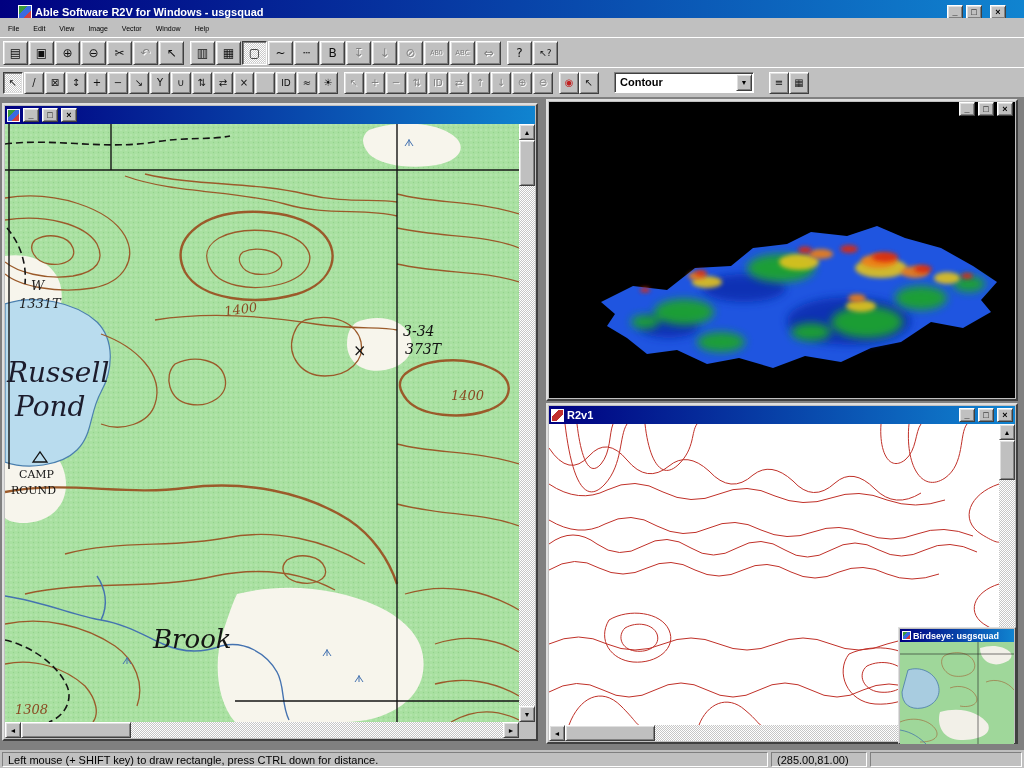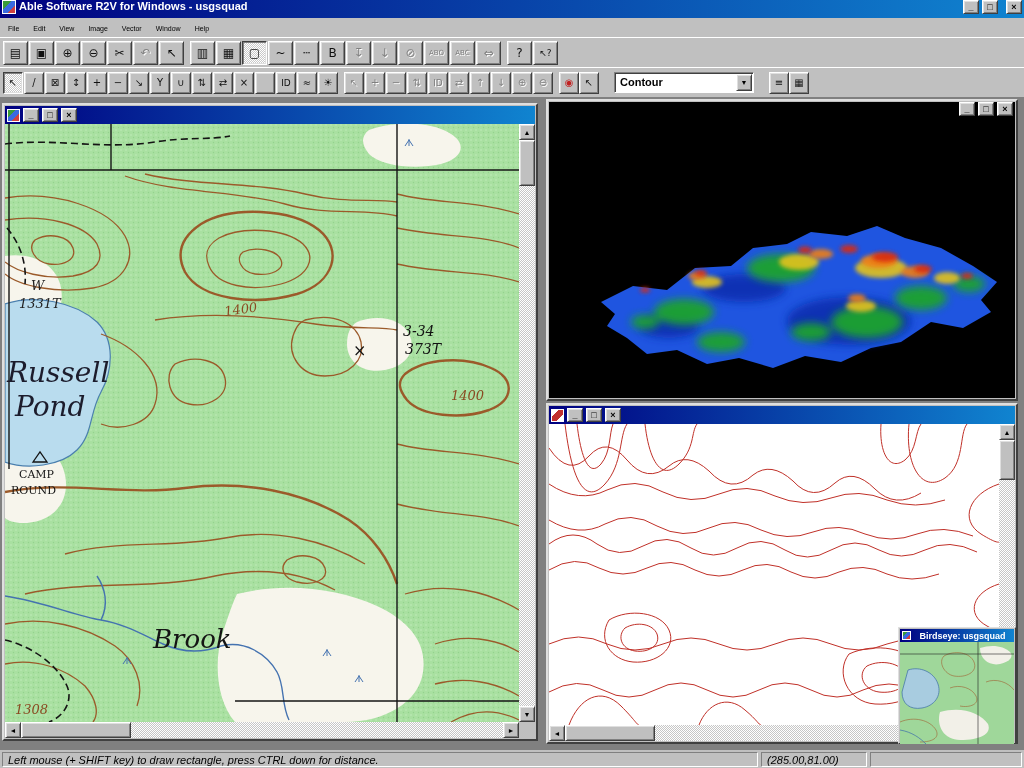--- a/index.html
+++ b/index.html
@@ -1,21 +1,21 @@
 <!DOCTYPE html>
 <html><head>
 <meta charset="utf-8">
 <style>
   * { box-sizing: border-box; margin: 0; padding: 0; }
   html,body { width:1024px; height:768px; overflow:hidden; }
   body { font-family:"Liberation Sans", sans-serif; background:#c0c0c0; position:relative; }
   .screen { position:relative; width:1024px; height:768px; background:#c0c0c0; }
 
   .titlebar { position:absolute; left:0; top:0; width:1024px; height:24px;
-    background:linear-gradient(90deg,#000080,#1084d0); display:flex; padding:0 2px; gap:3px; }
+    background:linear-gradient(90deg,#000080,#1084d0); display:flex; align-items:center; padding:0 18px; gap:3px; }
   .titlebar .title { color:#fff; font-weight:bold; font-size:11px; flex:1; white-space:nowrap; }
   .appicon { width:14px; height:14px; background:linear-gradient(135deg,#3a9a3a 0 34%,#3a6ae0 34% 67%,#d04040 67% 100%); border:1px solid #fff; }
   .ctl { width:16px; height:14px; background:#c0c0c0; border:1px solid; border-color:#ffffff #404040 #404040 #ffffff;
     box-shadow: inset 1px 1px 0 #dfdfdf, inset -1px -1px 0 #808080; font-size:9px; line-height:11px; text-align:center; font-weight:bold; color:#000; font-family:"Liberation Sans",sans-serif; }
   .ctl-gap { width:2px; }
 
   .menubar { position:absolute; left:0; top:18px; width:1024px; height:19px; background:#c0c0c0; display:flex; align-items:center; padding-left:1px; }
   .menu-item { font-size:11px; padding:2px 7px 3px 7px; color:#000; }
 
   .toolbar-row { position:absolute; left:0; width:1024px; height:30px; background:#c0c0c0; display:flex; align-items:center; padding-left:3px; border-top:1px solid #ffffff; }
@@ -57,23 +57,23 @@
     box-shadow: inset 1px 1px 0 #dfdfdf, inset -1px -1px 0 #808080; font-size:7px; color:#000; display:flex; align-items:center; justify-content:center; }
   .strack { flex:1; position:relative; }
   .sthumb { position:absolute; background:#c0c0c0; border:1px solid; border-color:#ffffff #404040 #404040 #ffffff; box-shadow: inset 1px 1px 0 #dfdfdf, inset -1px -1px 0 #808080; }
   .sthumb.v { left:0; width:16px; height:46px; top:0; }
   .sthumb.h { top:0; height:16px; width:110px; left:0; }
   .hrow { display:flex; }
   .corner { width:16px; height:16px; background:#c0c0c0; flex:none; }
 
   
   .statusbar { position:absolute; left:0; top:750px; width:1024px; height:18px; background:#c0c0c0; display:flex; gap:3px; padding:2px 2px 1px 2px; }
-  .spanel { border:1px solid; border-color:#808080 #ffffff #ffffff #808080; font-size:11px; color:#000; display:flex; align-items:center; padding:0 5px; white-space:nowrap; overflow:hidden;font-style:italic; }
+  .spanel { border:1px solid; border-color:#808080 #ffffff #ffffff #808080; font-size:11px; color:#000; display:flex; align-items:center; padding:0 5px; white-space:nowrap; overflow:hidden; }
   .spanel.msg { flex:1; }
-  .spanel.coords { width:106px; }
+  .spanel.coords { width:96px; }
   .spanel.extra { width:152px; }
 
   text { user-select:none; }
 </style>
 </head>
 <body>
 
 <div class="screen">
 
   <div class="titlebar">
@@ -145,21 +145,21 @@
         <button class="tbtn disabled">
           <span class="glyph">↧</span>
         </button>
         <button class="tbtn disabled">
           <span class="glyph">↓</span>
         </button>
         <button class="tbtn disabled">
           <span class="glyph">⊘</span>
         </button>
         <button class="tbtn disabled">
-          <span class="glyph" style="font-size: 7px;">ABO</span>
+          <span class="glyph" style="font-size: 7px; font-family: Liberation Mono, monospace;">ABO</span>
         </button>
         <button class="tbtn disabled">
           <span class="glyph" style="font-size: 7px;">ABC</span>
         </button>
         <button class="tbtn disabled">
           <span class="glyph">⇔</span>
         </button>
       </div>
     <div class="sep"></div>
     <div class="tgroup">
@@ -453,20 +453,21 @@
               <ellipse cx="96" cy="174" rx="5" ry="2.5"></ellipse>
             <ellipse cx="418" cy="160" rx="6" ry="3"></ellipse>
           </g>
         </svg>
       </div>
     </div>
 
     <div class="window" style="left:546px; top:306px; width:472px; height:341px;">
       <div class="wtitle">
         <div class="wicon icon-r2v1"></div>
+        <div class="t">R2v1</div>
         <button class="ctl">_</button>
         <button class="ctl">□</button>
         <button class="ctl">×</button>
       </div>
       <div class="body-row">
         <div class="canvas" style="width:450px; height:301px;">
           <svg width="450" height="301" viewBox="0 0 450 301">
             <rect width="450" height="301" fill="#ffffff"></rect>
             <g fill="none" stroke="#c03028" stroke-width="1">
               <path d="M0 24 q20 30 40 8 q18 -20 38 4 q20 24 42 6 q18 -15 40 5 q22 24 44 4 q18 -14 40 6 q20 22 42 2 q18 -16 40 6 q20 20 46 4"></path>
@@ -506,21 +507,21 @@
           <button class="sbtn">◄</button>
           <div class="strack dither">
               <div class="sthumb h" style="width:90px;"></div>
             </div>
           <button class="sbtn">►</button>
         </div>
         <div class="corner"></div>
       </div>
     </div>
 
-    <div class="window" style="left:898px; top:530px; width:118px; height:117px; border-width:1px; z-index:5;text-align:center;">
+    <div class="window" style="left:898px; top:530px; width:118px; height:117px; border-width:1px; z-index:5;">
       <div class="wtitle tiny">
         <div class="wicon icon-map" style="width:9px;height:9px;"></div>
         <div class="t">Birdseye: usgsquad</div>
       </div>
       <div class="canvas" style="width:114px; height:102px;">
         <svg width="114" height="102" viewBox="0 0 114 102">
           <rect width="114" height="102" fill="#9fd79a"></rect>
           <path d="M8 28 C20 24 34 30 38 42 C42 54 34 64 22 66 C10 68 2 62 2 50 Z" fill="#a8cce0" stroke="#4878a8" stroke-width="0.8"></path>
           <path d="M40 70 C60 64 80 70 88 82 C92 92 80 98 60 98 C44 98 36 84 40 70 Z" fill="#f2f0e8"></path>
           <path d="M80 6 C92 2 104 4 110 10 C114 14 110 20 100 22 C90 24 80 18 80 6 Z" fill="#f2f0e8"></path>

